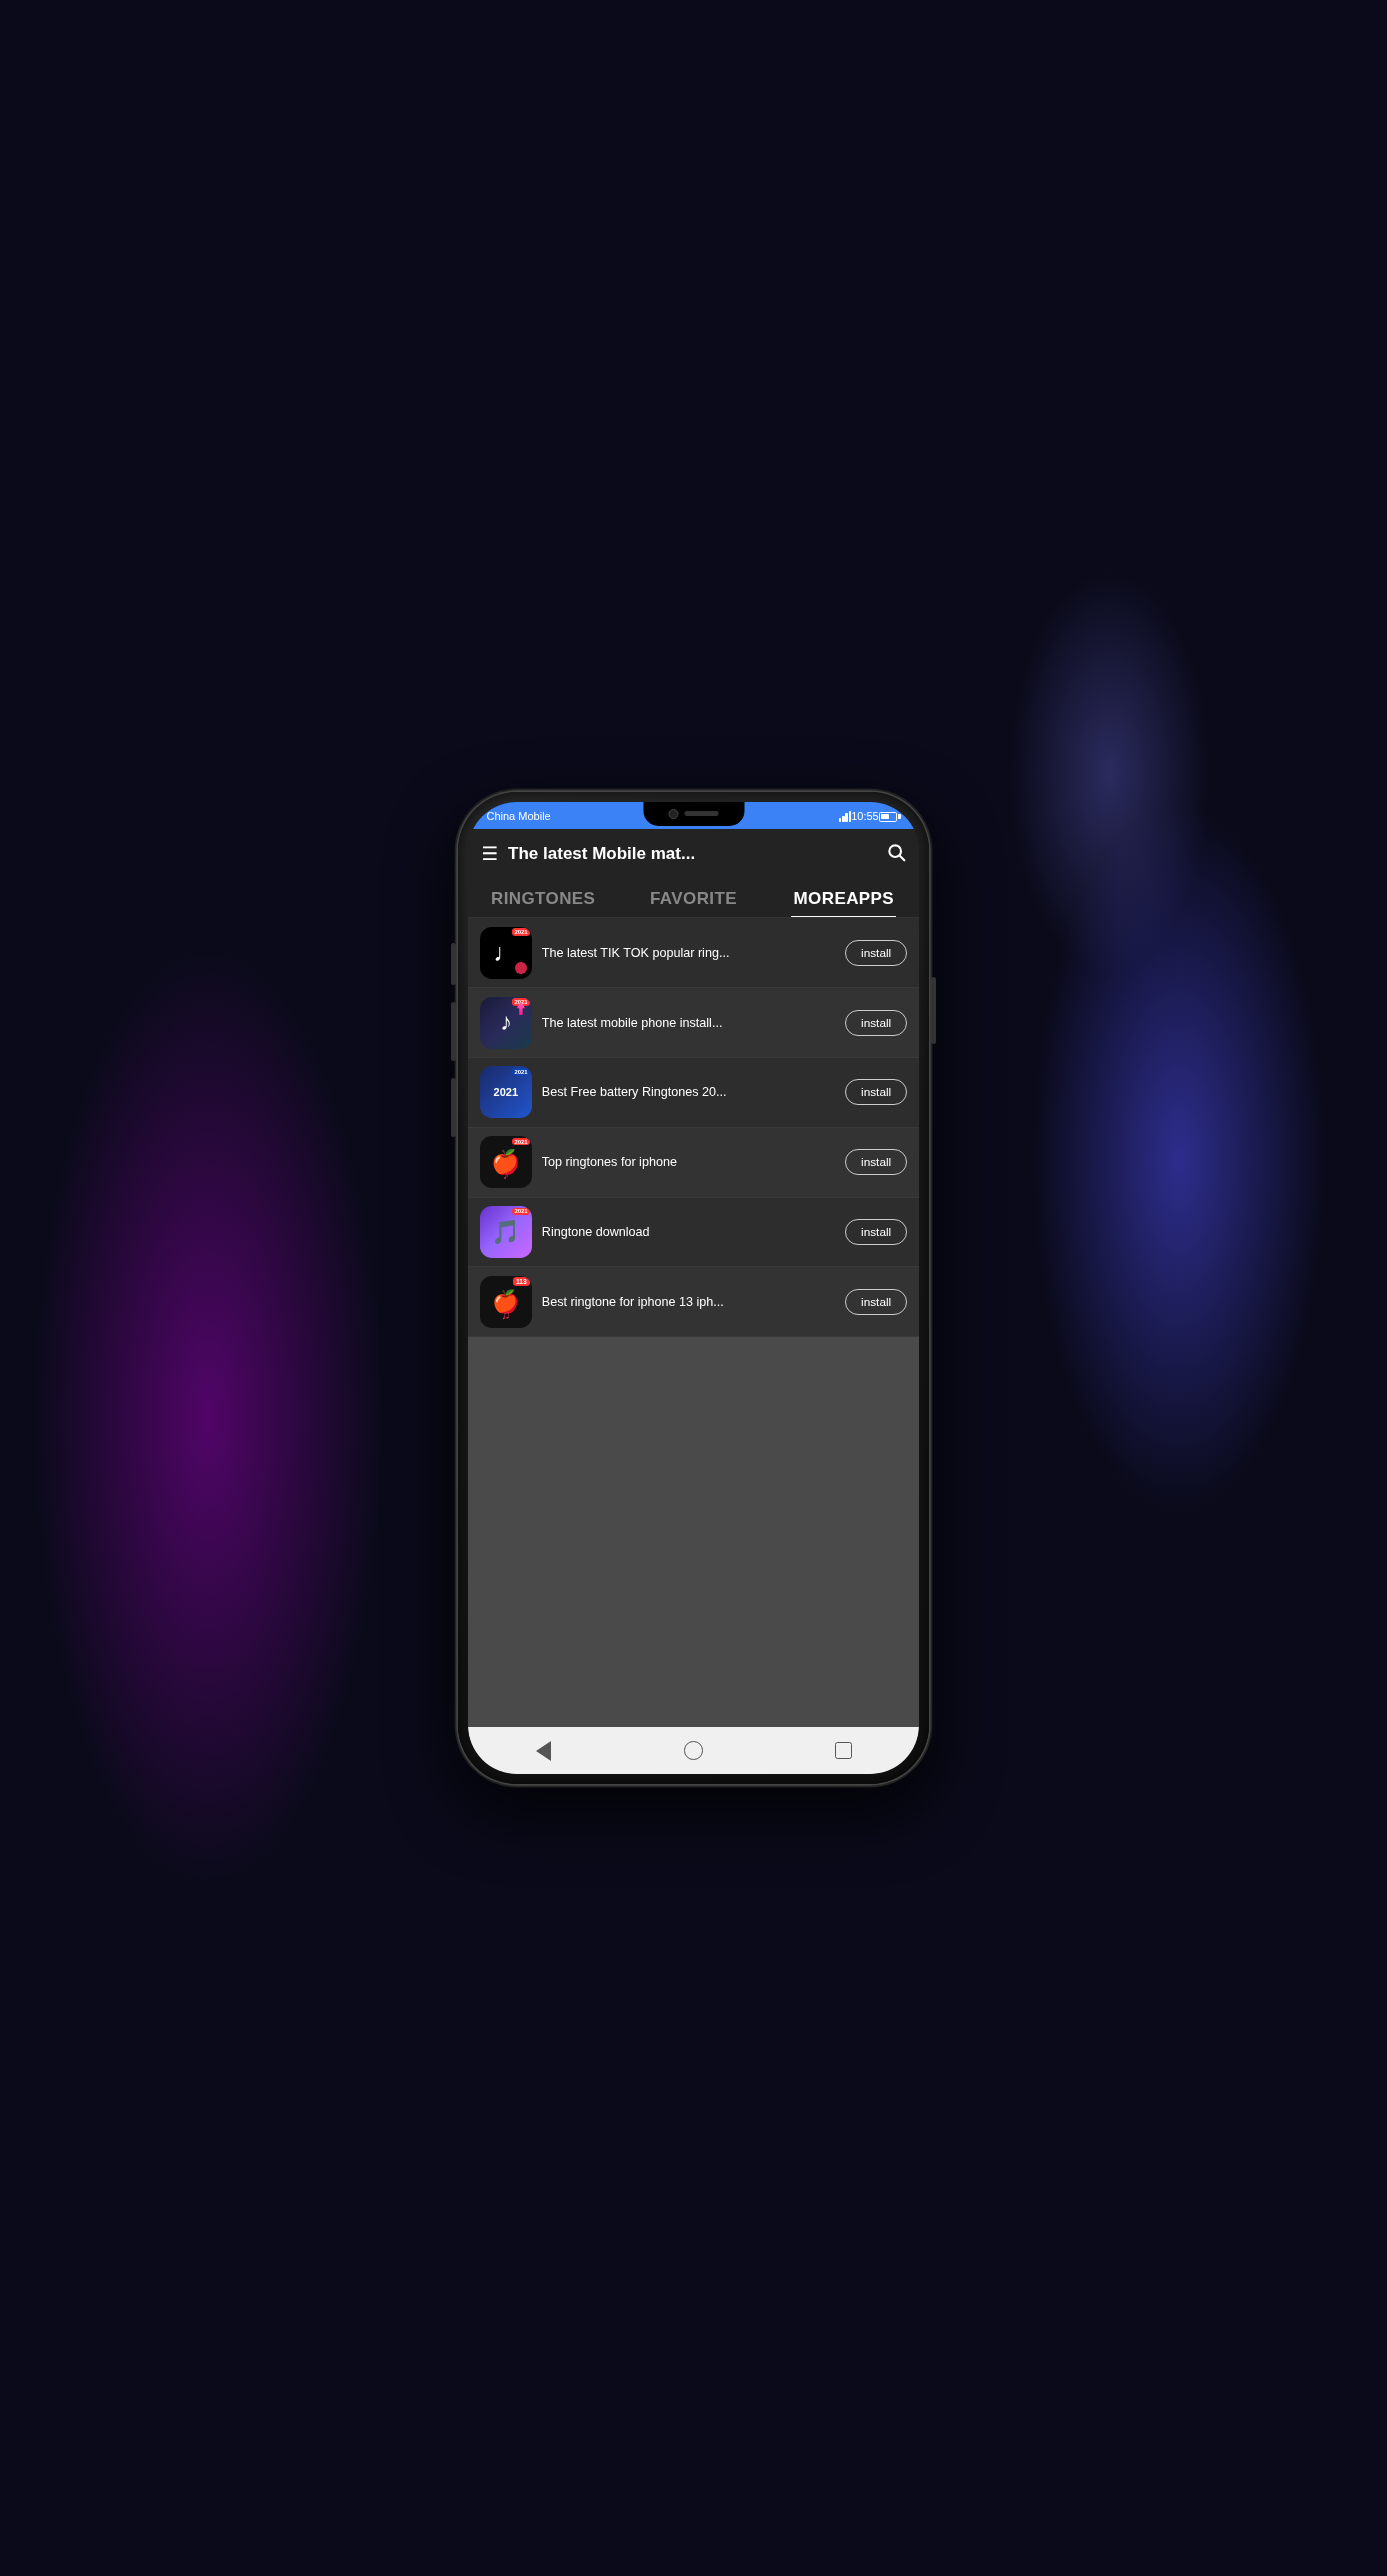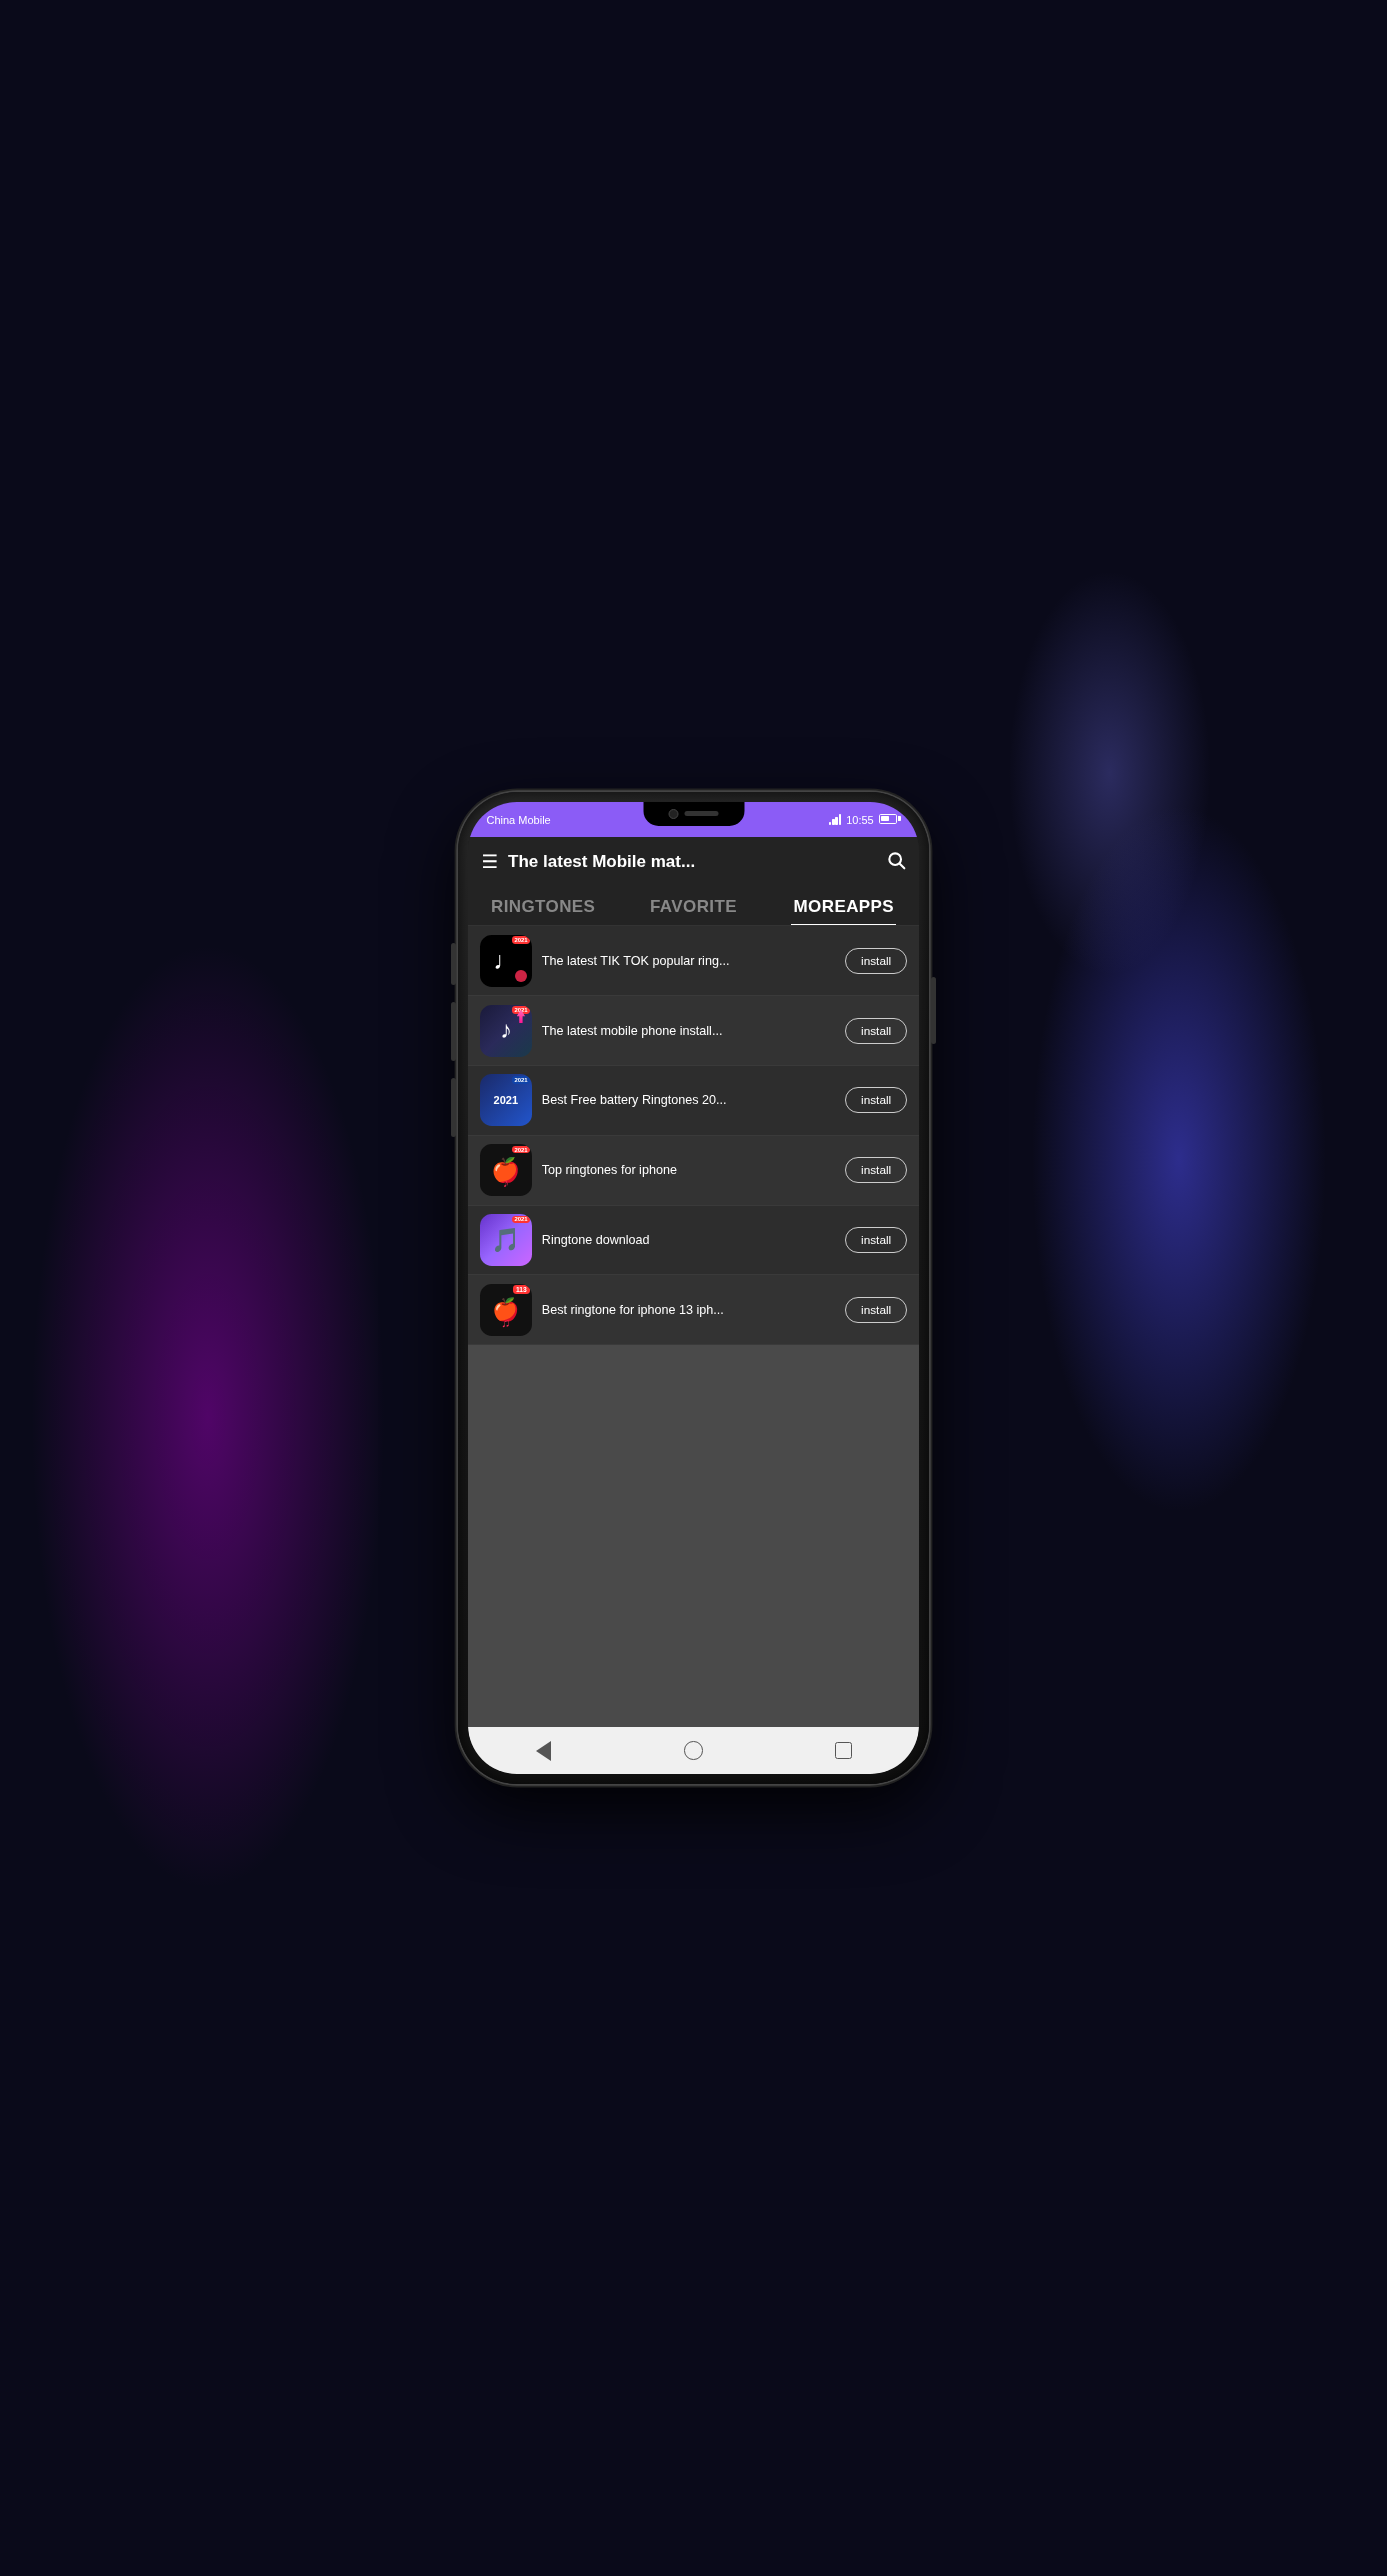--- a/index.html
+++ b/index.html
@@ -89,22 +89,22 @@
       bottom: 10px;
       background: #1c1c1c;
       border-radius: 49px;
       overflow: hidden;
       display: flex;
       flex-direction: column;
     }
 
     
     .status-bar {
-      height: 35px;
-      background: #8b5cf6;
+      height: 27px;
+      background: #3b82f6;
       display: flex;
       align-items: center;
       justify-content: space-between;
       padding: 0 18.5px;
       flex-shrink: 0;
     }
     .status-carrier {
       font-family: Arial, sans-serif;
       font-size: 11px;
       color: #fff;
@@ -132,22 +132,21 @@
       border: 0.8px solid #444;
     }
     .notch-speaker {
       width: 34px;
       height: 5px;
       background: #333;
       border-radius: 2.5px;
     }
     .status-right {
       display: flex;
-      align-items: flex-start;
-      gap: 5px;
+      align-items: flex-end;
       font-family: Arial, sans-serif;
       font-size: 11px;
       color: #fff;
     }
     .battery-icon {
       display: flex;
       align-items: center;
       gap: 0.8px;
     }
     .battery-body {

